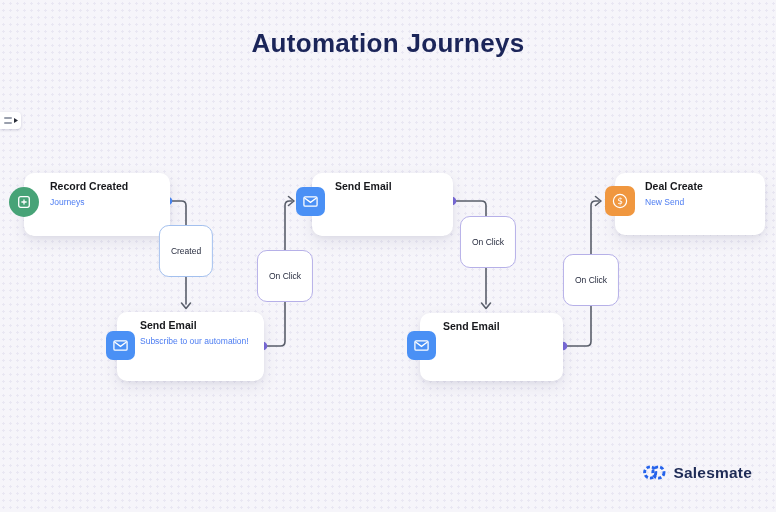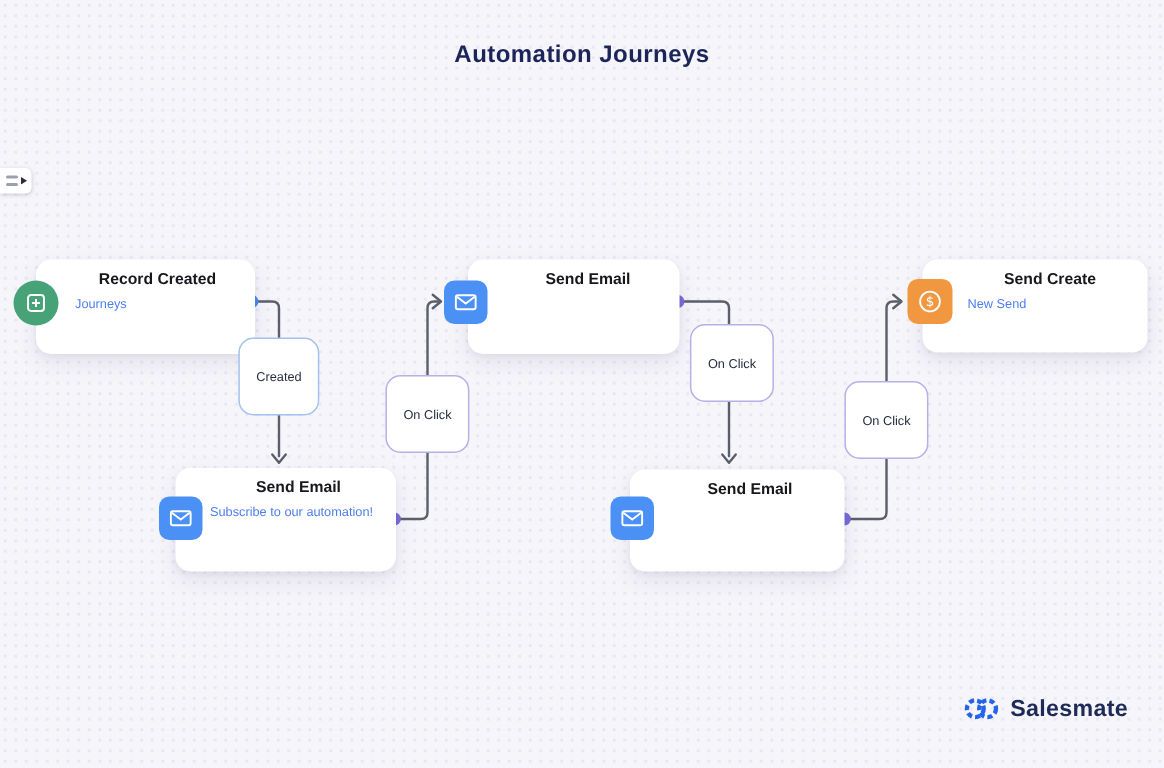--- a/index.html
+++ b/index.html
@@ -16,21 +16,21 @@
     background-color: #f6f5fa;
     background-image: radial-gradient(circle, rgba(100,90,170,0.09) 1px, transparent 1.3px);
     background-size: 7px 7px;
   }
   .page-title {
     position: absolute;
     top: 28px;
     left: 0;
     width: 776px;
     text-align: center;
-    font-size: 16px;
+    font-size: 26px;
     font-weight: bold;
     letter-spacing: 0.3px;
     color: #1b2559;
   }
   
   .side-handle {
     position: absolute;
     left: 0;
     top: 112px;
     width: 21px;
@@ -69,21 +69,20 @@
   .icon-square { border-radius: 7px; }
   .bg-green  { background: #47a377; }
   .bg-blue   { background: #4a90f5; }
   .bg-orange { background: #f0973f; }
 
   .node-title {
     font-size: 10.5px;
     font-weight: bold;
     color: #17181c;
     line-height: 13px;
-    text-align: center;
   }
   .node-subtitle {
     margin-top: 3px;
     font-size: 8.5px;
     color: #4d7df2;
     line-height: 13px;
   }
 
   .node-1 { left: 24px;  top: 173px; width: 146px; height: 63px; padding: 7px 10px 0 26px; }
   .node-1 .node-icon { left: -15px; top: 14px; width: 30px; height: 30px; }
@@ -183,21 +182,21 @@
     <div class="node-title">Send Email</div>
   </div>
 
   <div class="node node-3">
     <span class="node-icon icon-square bg-orange">
       <svg width="18" height="18" viewBox="0 0 18 18" fill="none">
         <circle cx="9" cy="9" r="6.6" stroke="#ffffff" stroke-width="1.2"></circle>
         <text x="9" y="12.2" text-anchor="middle" font-size="9" font-family="DejaVu Sans, sans-serif" fill="#ffffff" stroke="none">$</text>
       </svg>
     </span>
-    <div class="node-title">Send Create</div>
+    <div class="node-title">Deal Create</div>
     <div class="node-subtitle">New Send</div>
   </div>
 
   <div class="node node-4">
     <span class="node-icon icon-square bg-blue">
       <svg width="17" height="17" viewBox="0 0 16 16" fill="none" stroke="#ffffff" stroke-width="1.2">
         <rect x="1.8" y="3.6" width="12.4" height="8.8" rx="1.2"></rect>
         <path d="M2.4 4.6 L8 8.8 L13.6 4.6"></path>
       </svg>
     </span>

